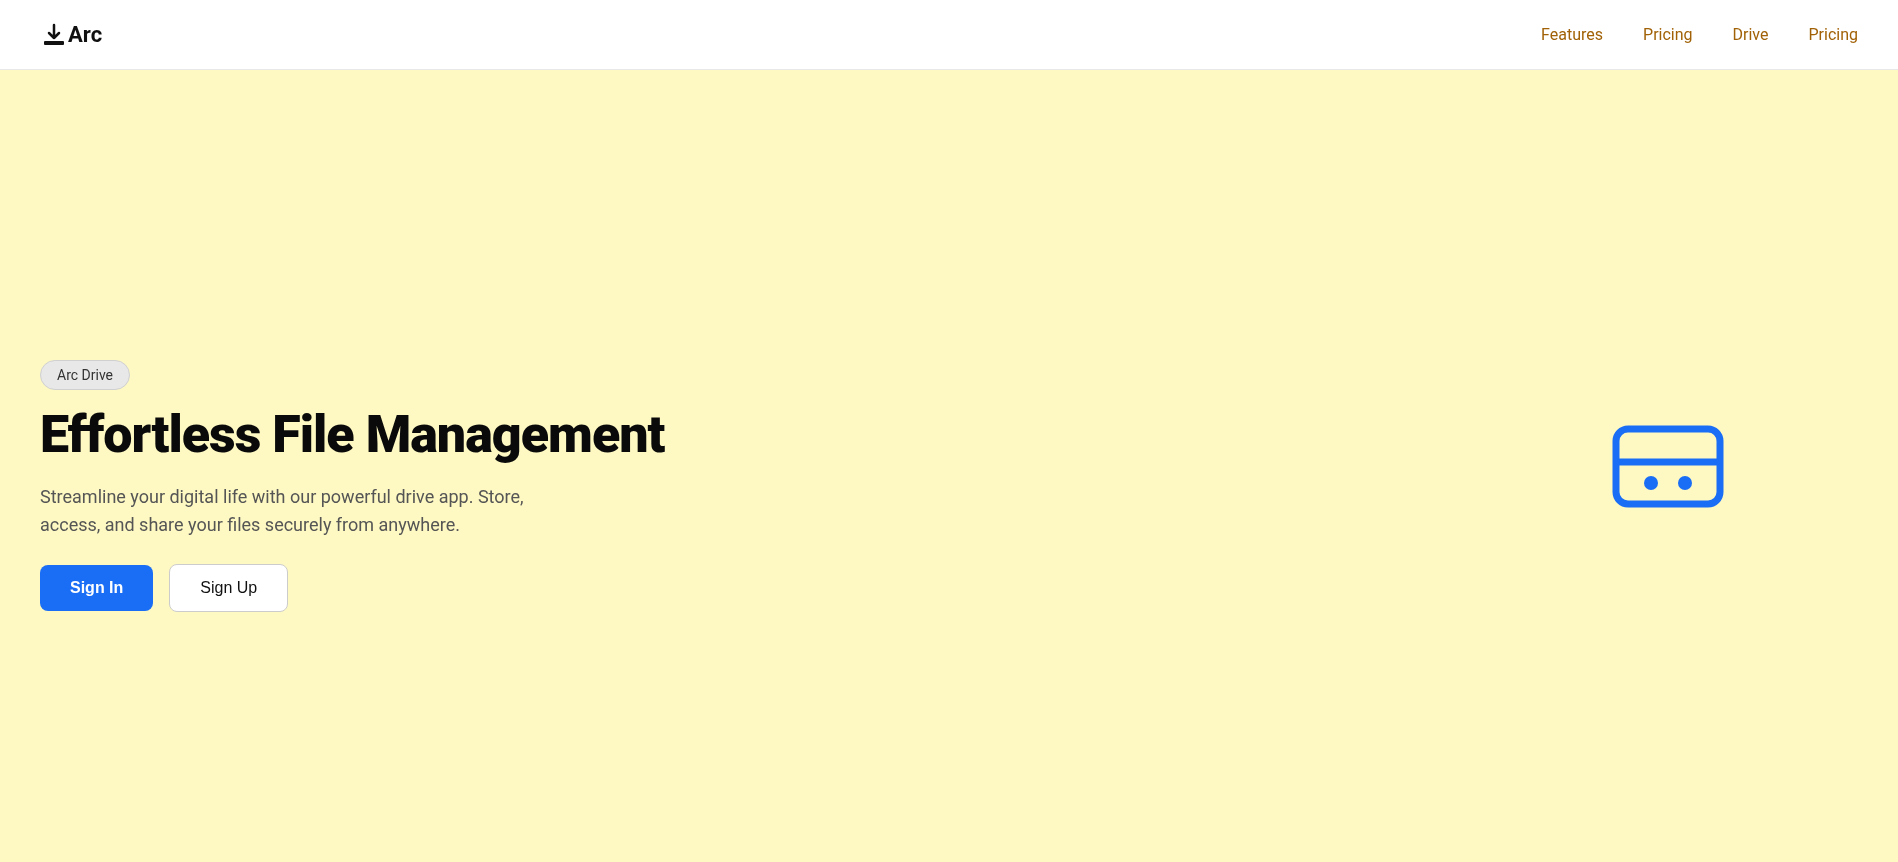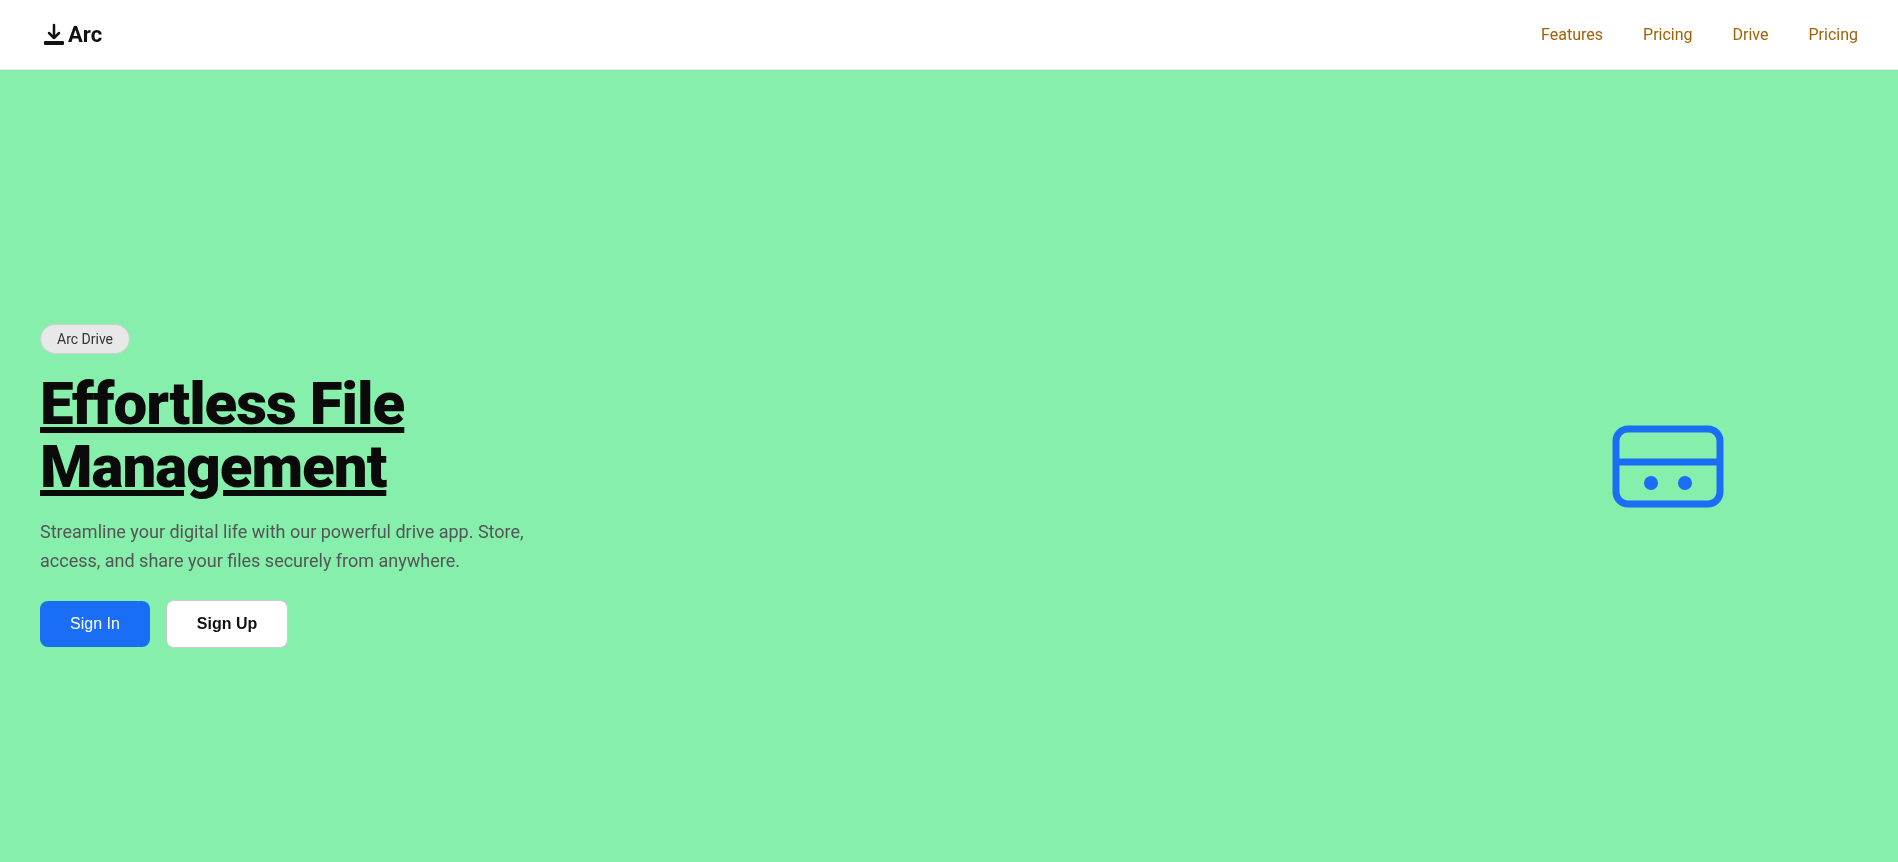--- a/index.html
+++ b/index.html
@@ -50,21 +50,21 @@
     .nav-link {
       font-size: 16px;
       color: #a16207;
       text-decoration: none;
       cursor: pointer;
       font-weight: 400;
     }
 
     
     .hero {
-      background-color: #86efac;
+      background-color: #fef9c3;
       width: 100%;
       min-height: 792px;
       display: flex;
       align-items: center;
       position: relative;
       padding: 0 40px;
     }
 
     .hero-content {
       max-width: 680px;
@@ -77,27 +77,26 @@
       background-color: #e8e8e8;
       border: 1px solid #d0d0d0;
       border-radius: 20px;
       padding: 6px 16px;
       font-size: 14px;
       color: #333333;
       margin-bottom: 18px;
     }
 
     .hero-title {
-      font-size: 60px;
+      font-size: 52px;
       font-weight: 900;
       color: #0a0a0a;
       line-height: 1.05;
       margin-bottom: 20px;
       letter-spacing: -1px;
-      text-decoration: underline;
     }
 
     .hero-subtitle {
       font-size: 18px;
       color: #555555;
       line-height: 1.6;
       margin-bottom: 24px;
       max-width: 520px;
     }
 
@@ -107,32 +106,32 @@
       align-items: center;
     }
 
     .btn-signin {
       background-color: #1a6ef5;
       color: #ffffff;
       border: none;
       border-radius: 8px;
       padding: 14px 30px;
       font-size: 16px;
-      font-weight: 400;
+      font-weight: 700;
       cursor: pointer;
     }
 
     .btn-signup {
       background-color: #ffffff;
       color: #111111;
       border: 1.5px solid #cccccc;
       border-radius: 8px;
       padding: 14px 30px;
       font-size: 16px;
-      font-weight: 700;
+      font-weight: 400;
       cursor: pointer;
     }
 
     
     .hero-illustration {
       position: absolute;
       right: 160px;
       top: 50%;
       transform: translateY(-50%);
     }

